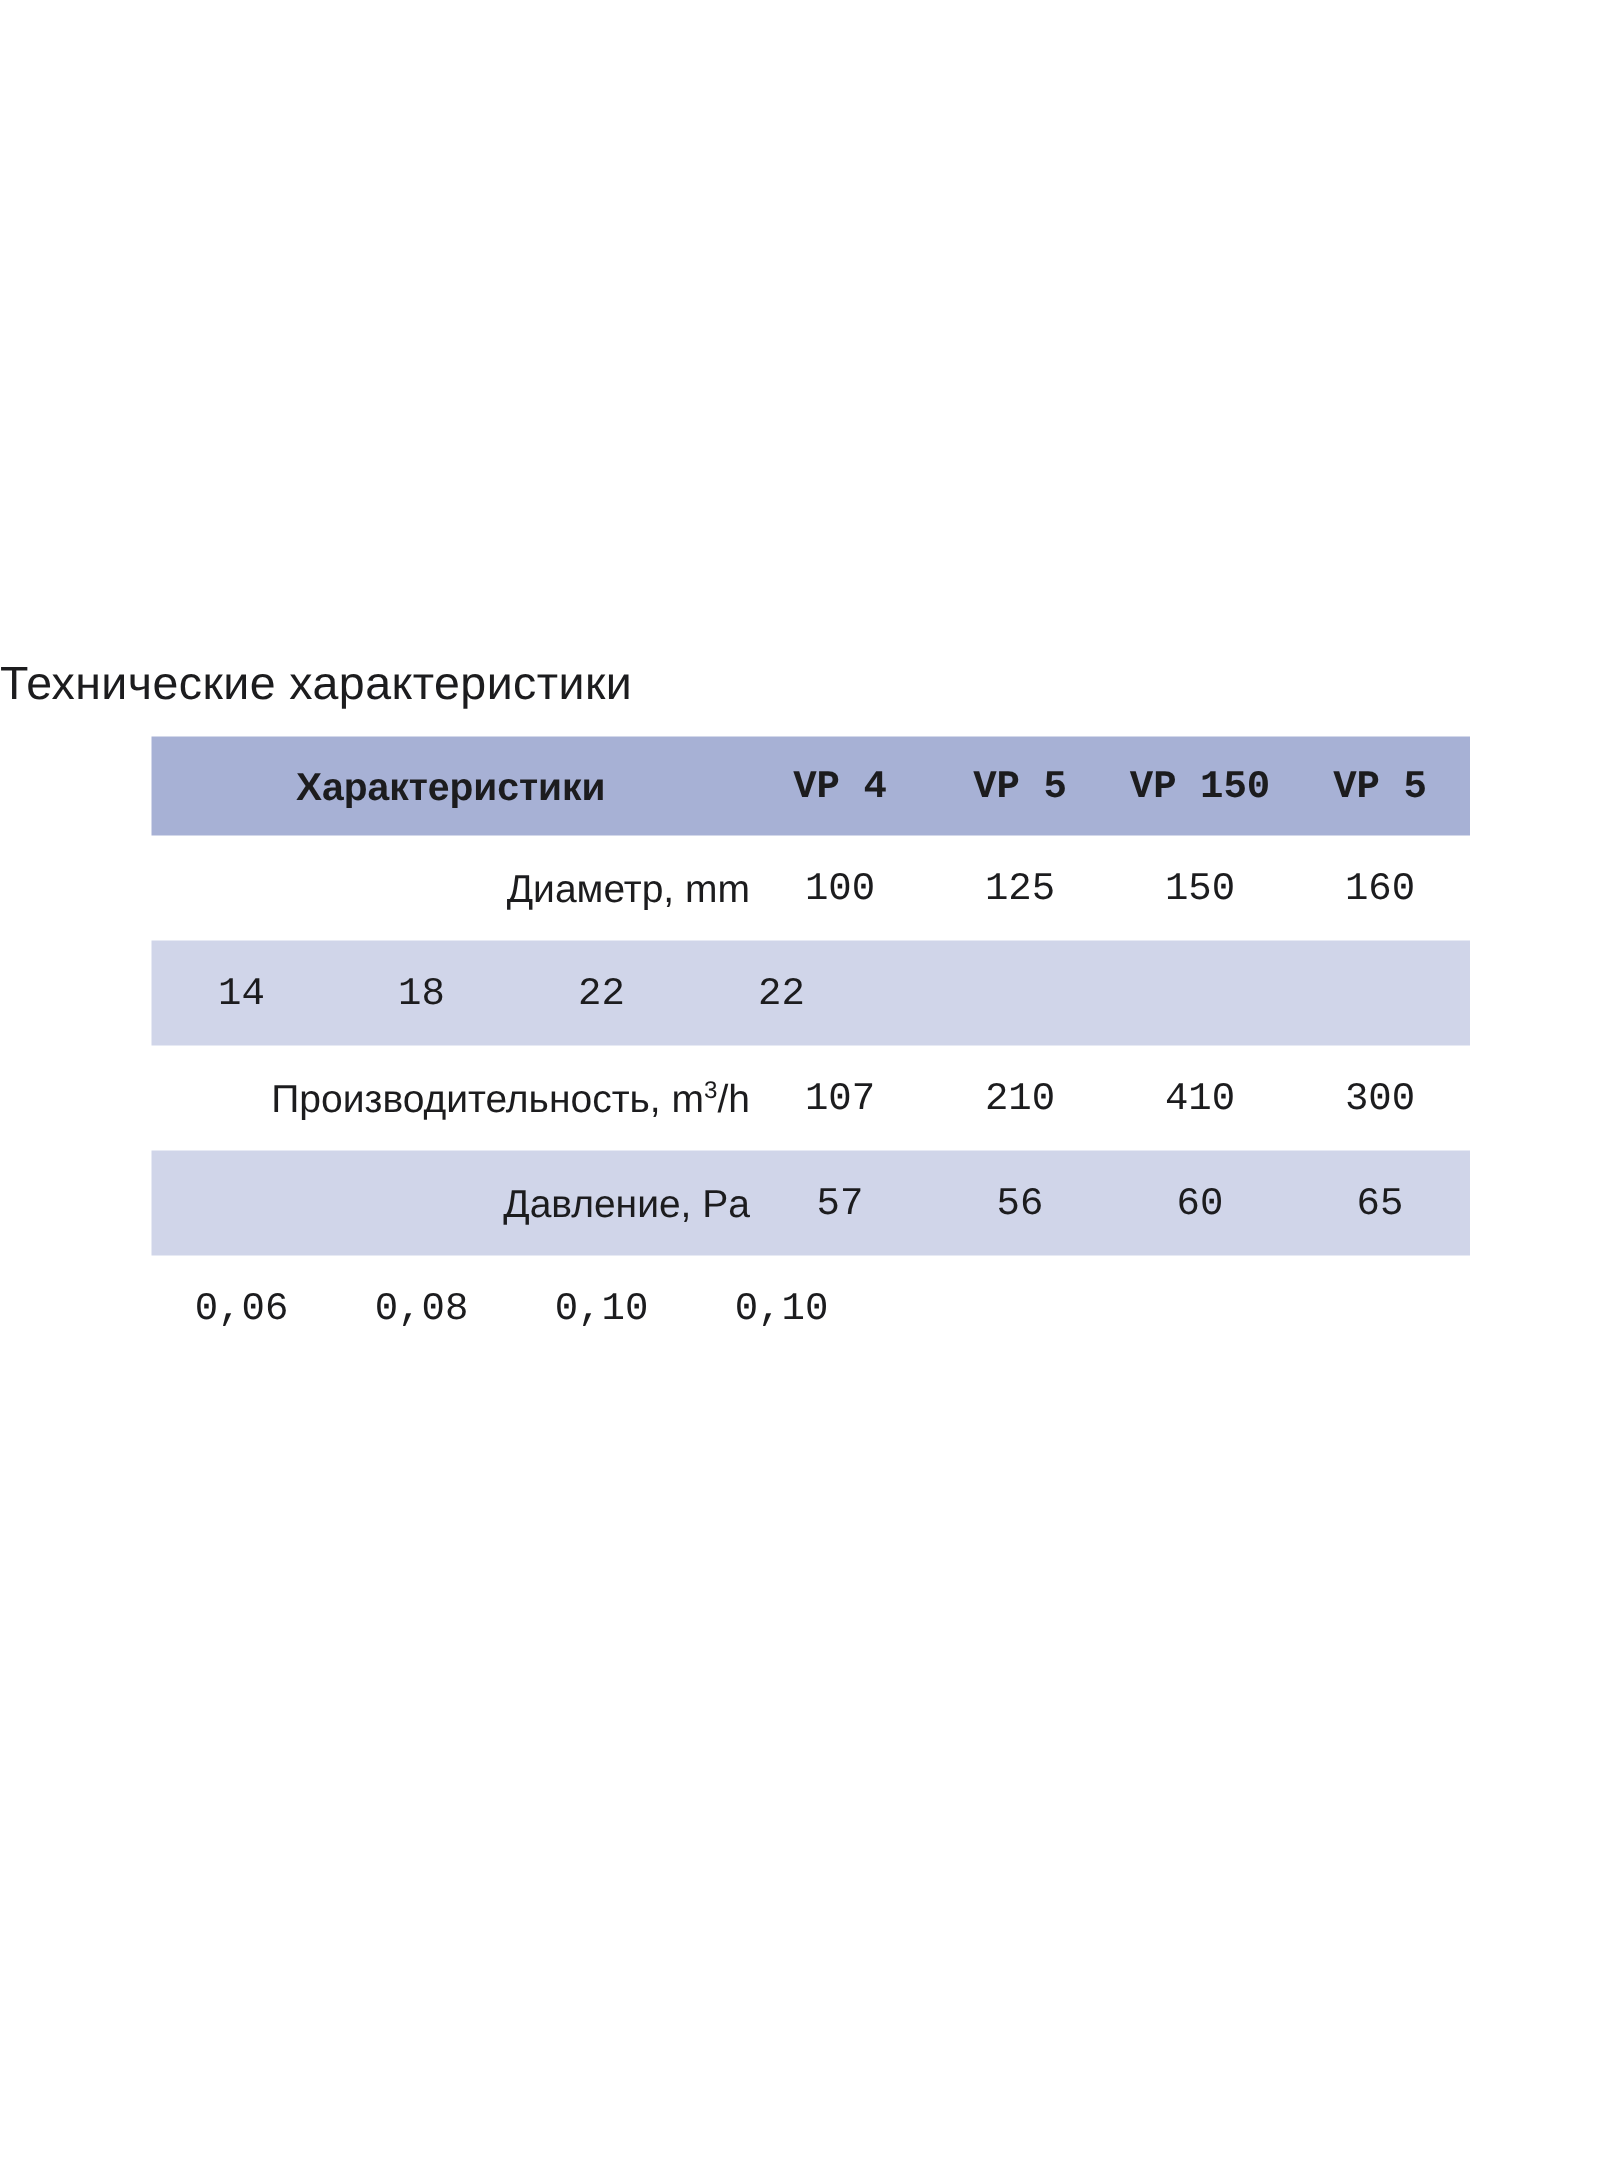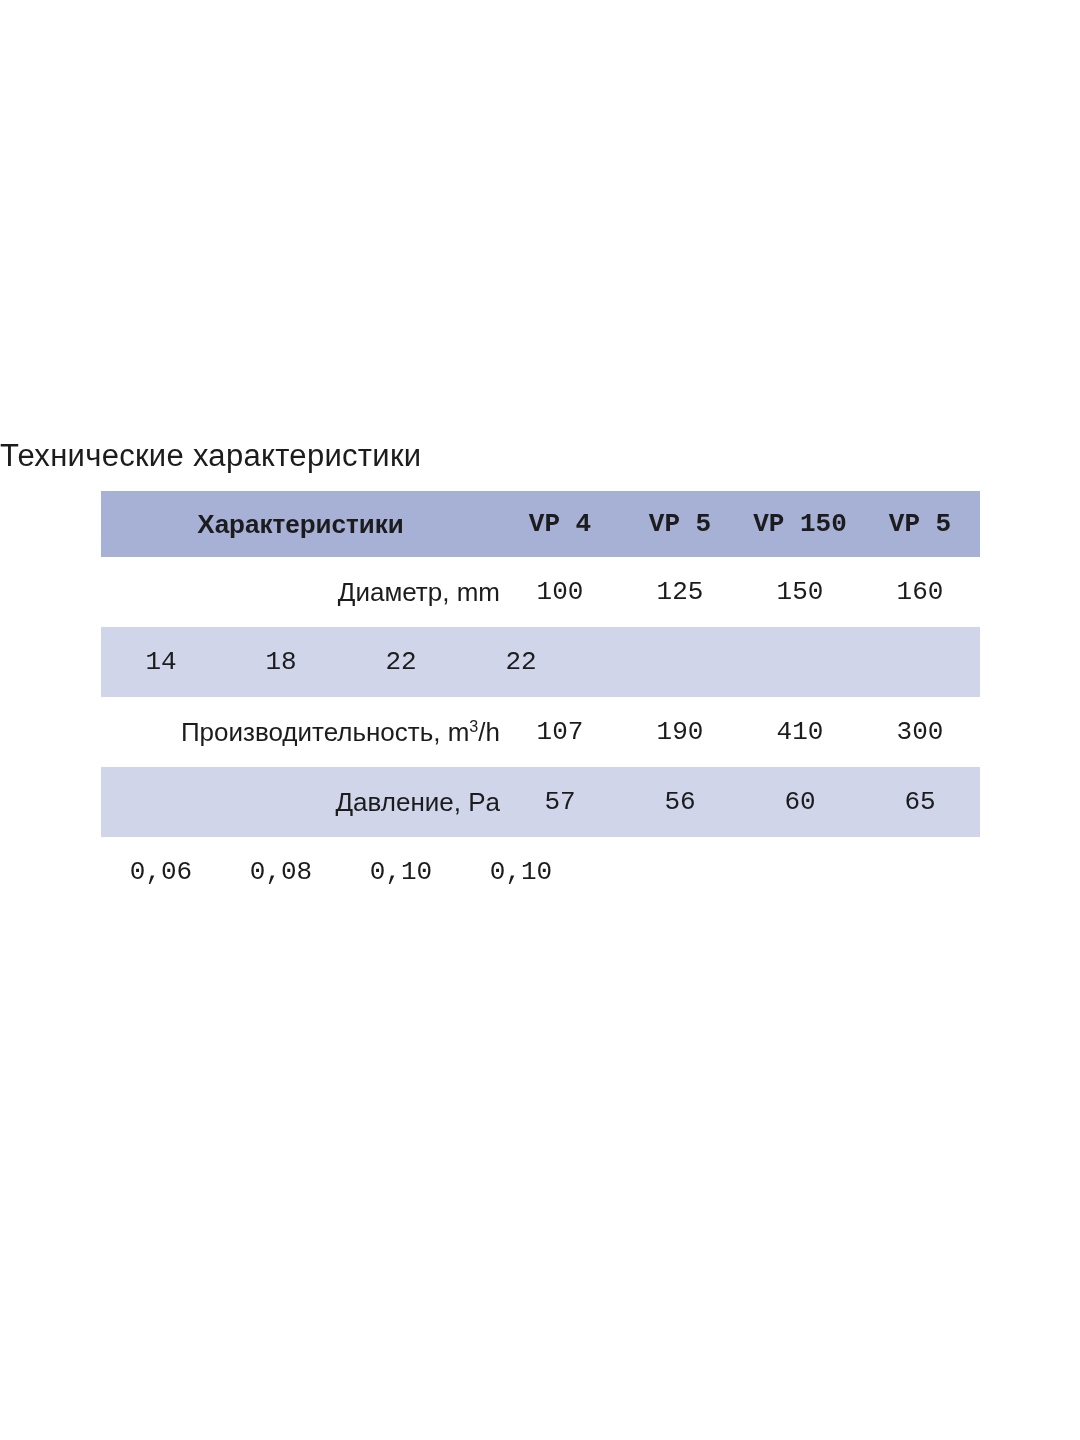--- a/index.html
+++ b/index.html
@@ -94,21 +94,21 @@
   <div class="trow">
     <div class="cell val">14</div>
     <div class="cell val">18</div>
     <div class="cell val">22</div>
     <div class="cell val">22</div>
   </div>
 
   <div class="trow">
     <div class="cell label"><span>Производительность, m</span><span class="sup">3</span><span>/h</span></div>
     <div class="cell val">107</div>
-    <div class="cell val">190</div>
+    <div class="cell val">210</div>
     <div class="cell val">410</div>
     <div class="cell val">300</div>
   </div>
 
   <div class="trow">
     <div class="cell label">Давление, Pa</div>
     <div class="cell val">57</div>
     <div class="cell val">56</div>
     <div class="cell val">60</div>
     <div class="cell val">65</div>

